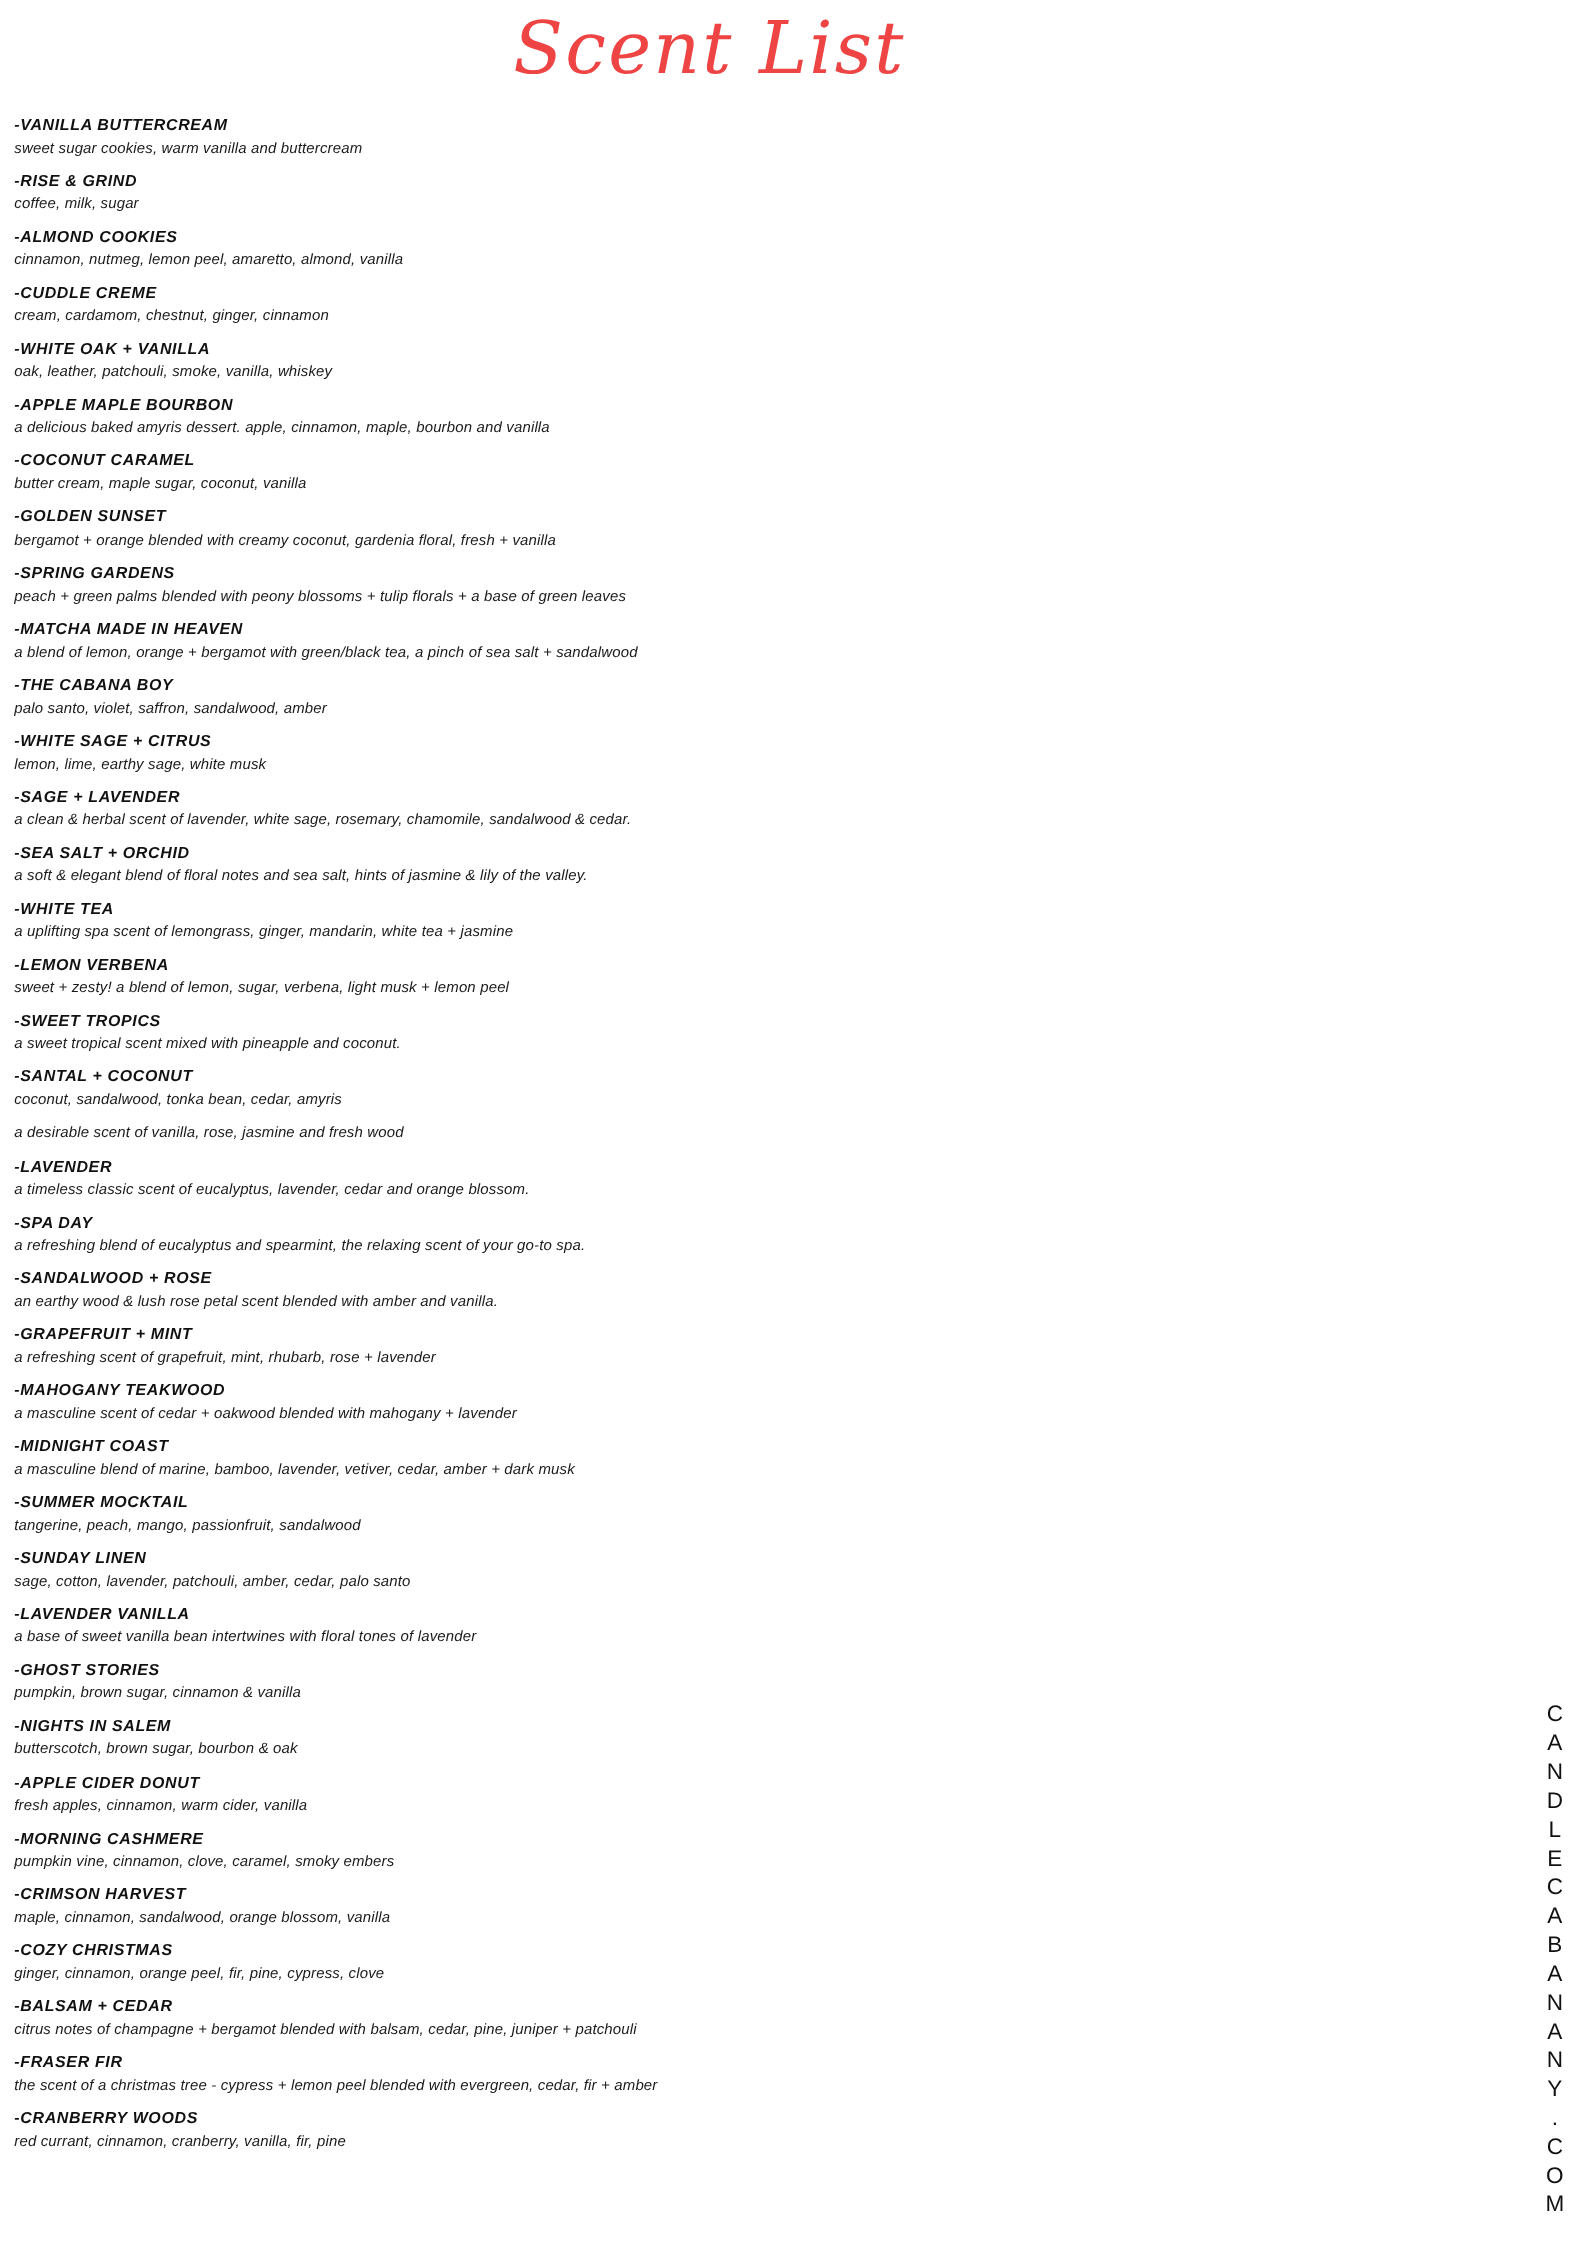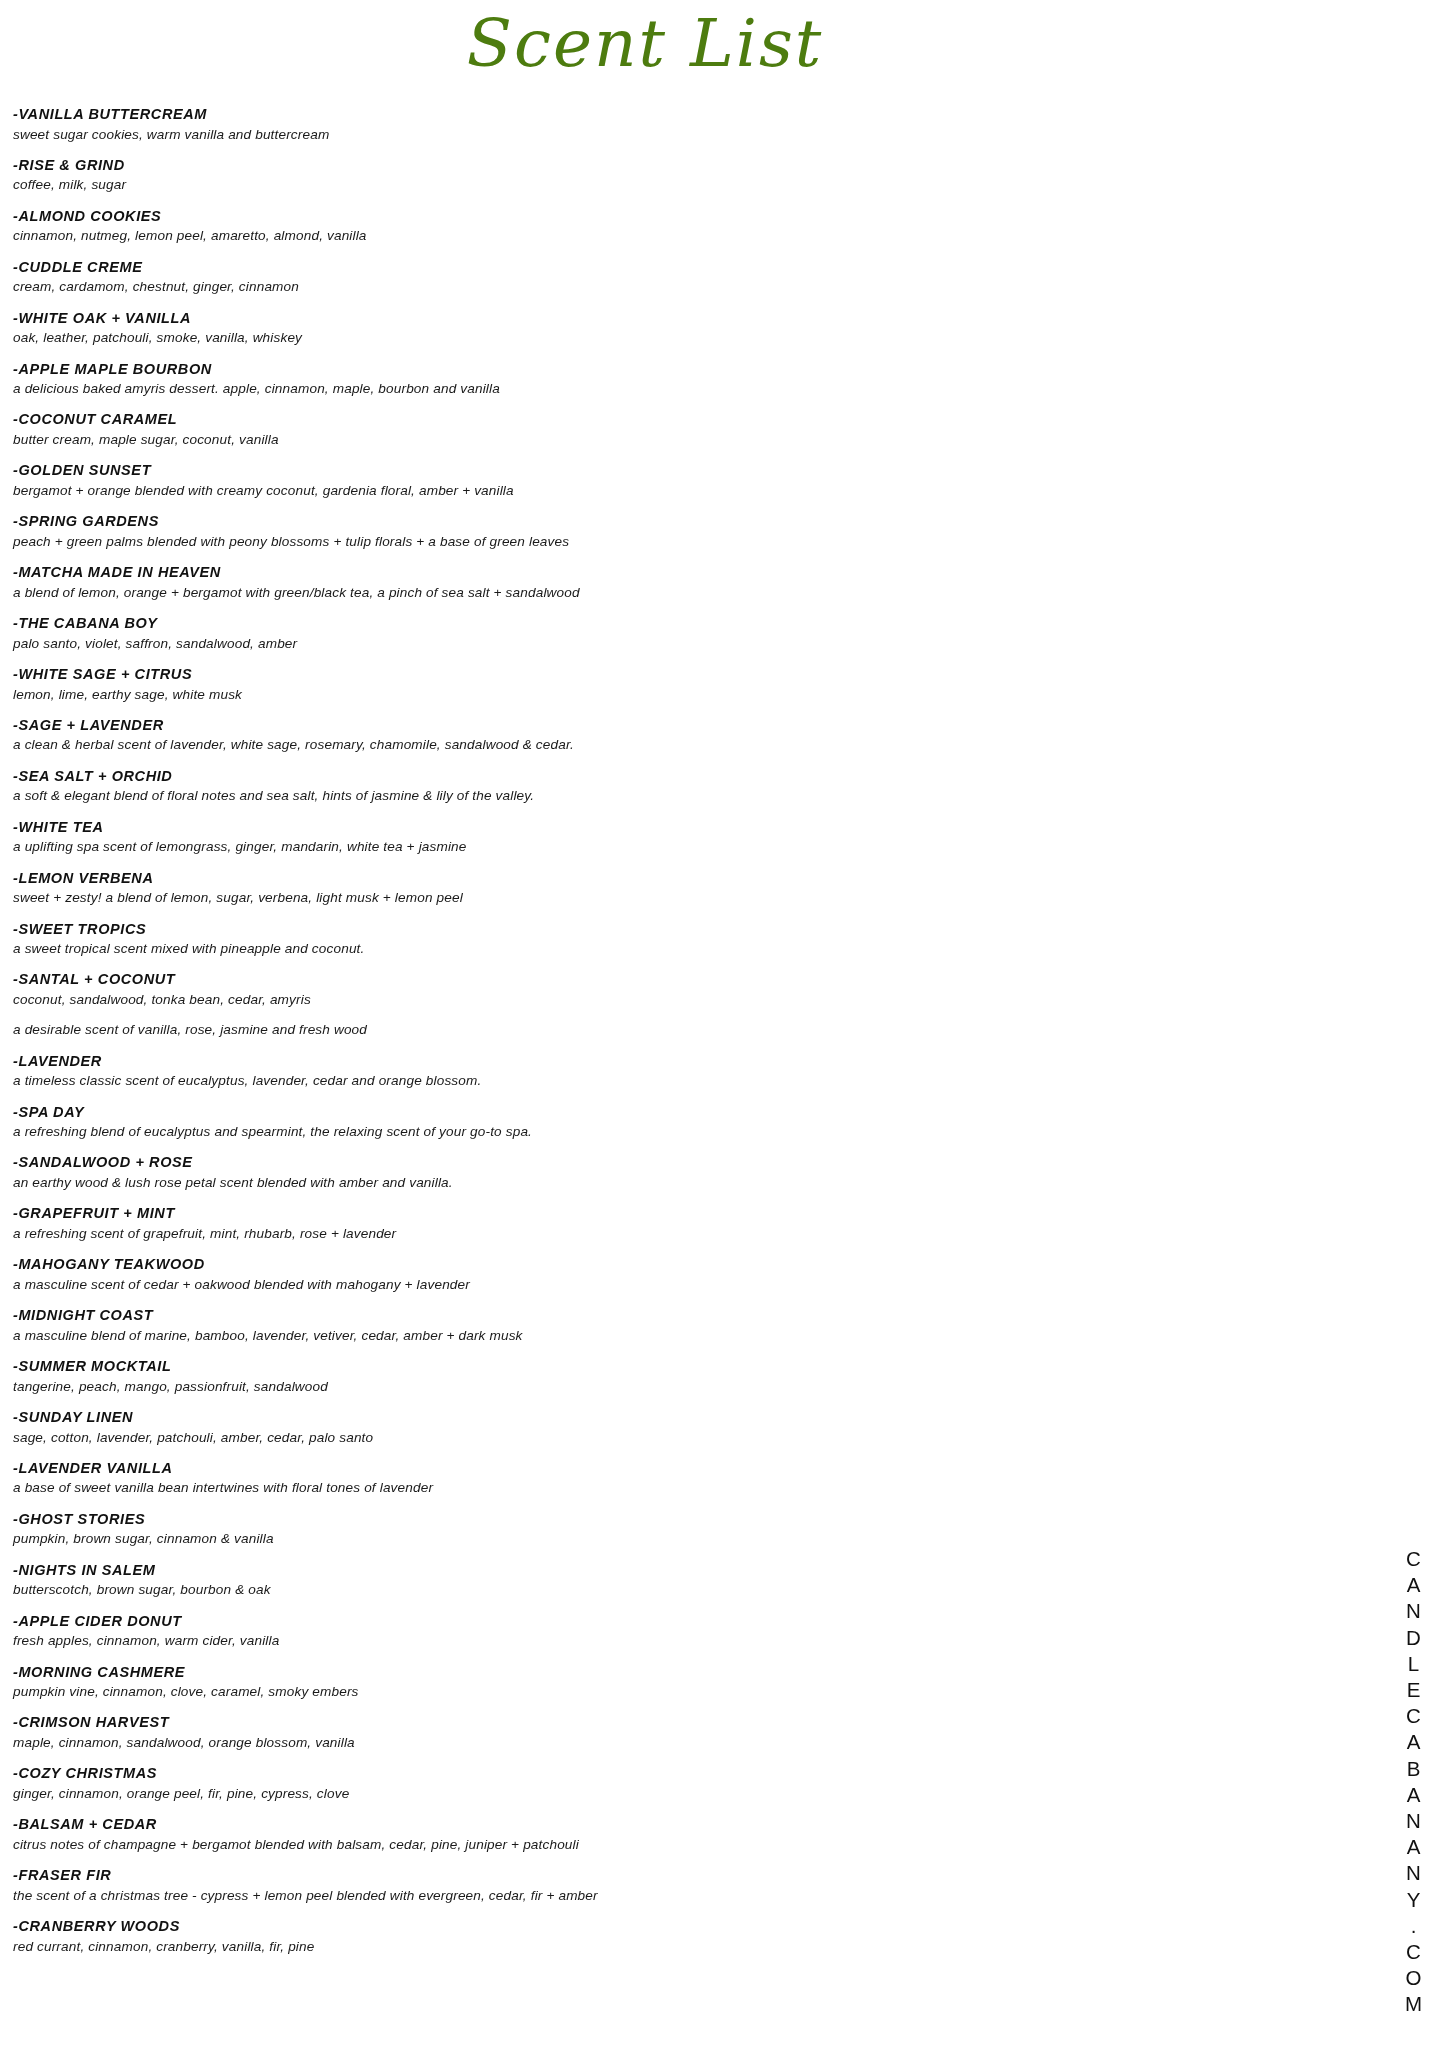--- a/index.html
+++ b/index.html
@@ -24,21 +24,21 @@
     position: absolute;
     top: 8px;
     left: 0;
     width: 1290px;
     text-align: center;
     font-family: "DejaVu Serif", serif;
     font-style: italic;
     font-weight: 400;
     font-size: 66px;
     letter-spacing: 2px;
-    color: #4d7c0f;
+    color: #ef4444;
     line-height: 1.1;
     white-space: nowrap;
   }
   .list {
     position: absolute;
     top: 105px;
     left: 13px;
     width: 1230px;
   }
   .entry {
@@ -107,21 +107,21 @@
       <div class="entry">
         <div class="entry-name">-APPLE MAPLE BOURBON</div>
         <div class="entry-notes">a delicious baked amyris dessert. apple, cinnamon, maple, bourbon and vanilla</div>
       </div>
       <div class="entry">
         <div class="entry-name">-COCONUT CARAMEL</div>
         <div class="entry-notes">butter cream, maple sugar, coconut, vanilla</div>
       </div>
       <div class="entry">
         <div class="entry-name">-GOLDEN SUNSET</div>
-        <div class="entry-notes">bergamot + orange blended with creamy coconut, gardenia floral, amber + vanilla</div>
+        <div class="entry-notes">bergamot + orange blended with creamy coconut, gardenia floral, fresh + vanilla</div>
       </div>
       <div class="entry">
         <div class="entry-name">-SPRING GARDENS</div>
         <div class="entry-notes">peach + green palms blended with peony blossoms + tulip florals + a base of green leaves</div>
       </div>
       <div class="entry">
         <div class="entry-name">-MATCHA MADE IN HEAVEN</div>
         <div class="entry-notes">a blend of lemon, orange + bergamot with green/black tea, a pinch of sea salt + sandalwood</div>
       </div>
       <div class="entry">

